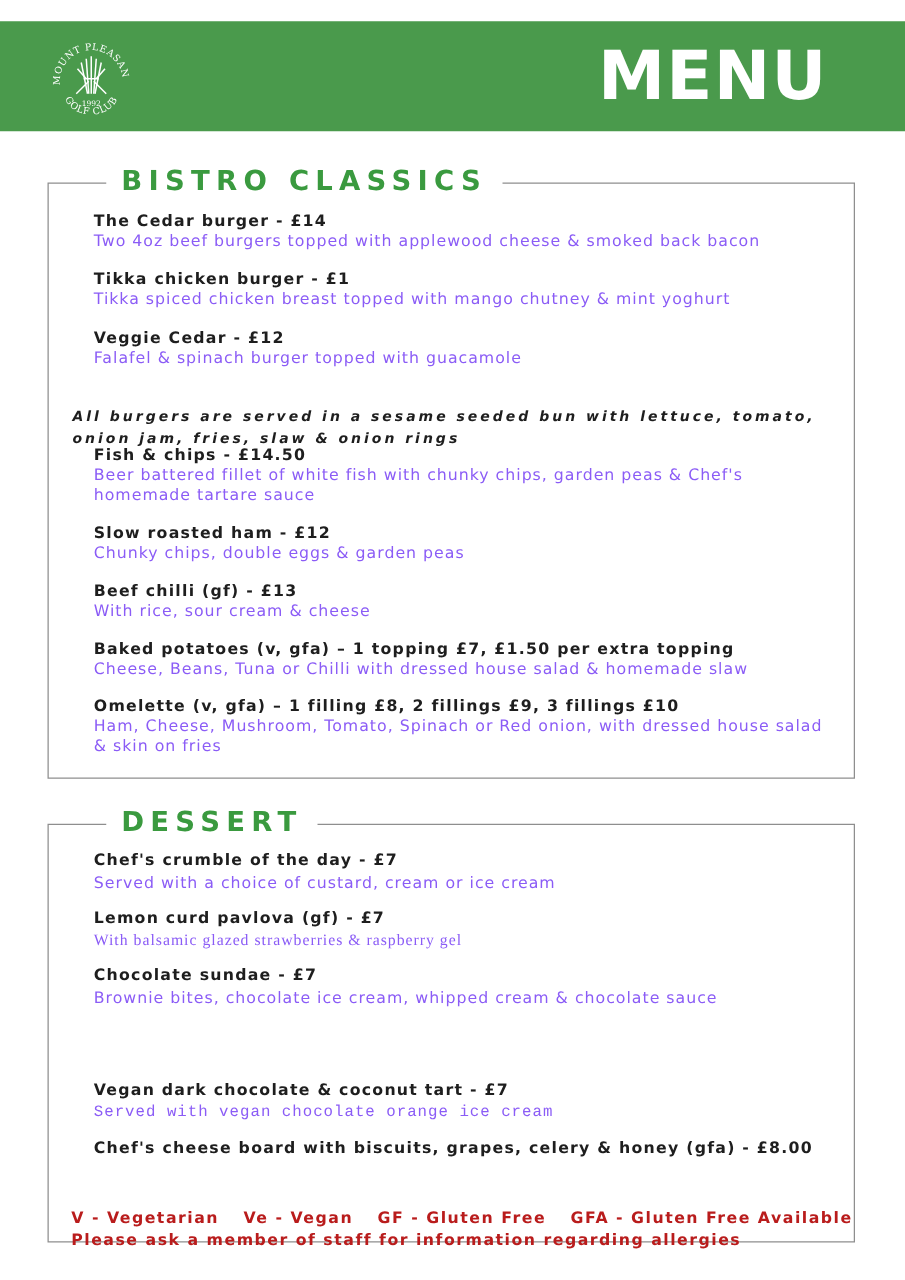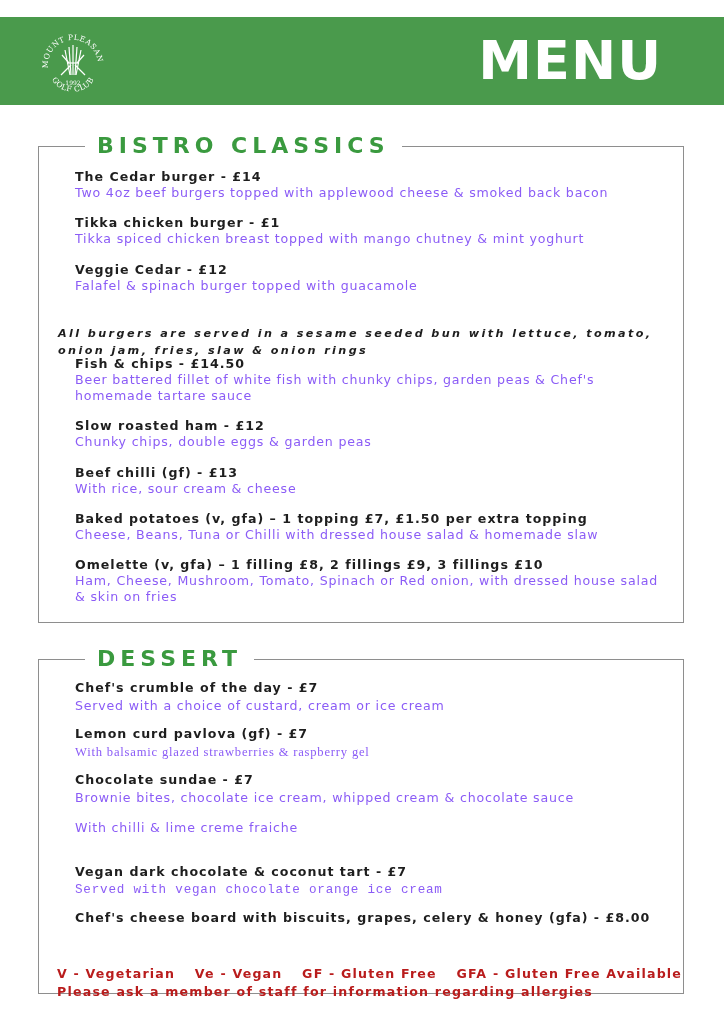--- a/index.html
+++ b/index.html
@@ -93,21 +93,20 @@
     </div>
     <div class="item" style="top:46px;">
       <div class="item-name">Lemon curd pavlova (gf) - £7</div>
       <div class="item-desc" style="margin-top:2px;font-family:Liberation Serif, serif;">With balsamic glazed strawberries &amp; raspberry gel</div>
     </div>
     <div class="item" style="top:92px;">
       <div class="item-name">Chocolate sundae - £7</div>
       <div class="item-desc" style="margin-top:2px;">Brownie bites, chocolate ice cream, whipped cream &amp; chocolate sauce</div>
     </div>
     <div class="item" style="top:138px;">
-      <div class="item-desc" style="margin-top:2px;">With chilli &amp; lime creme fraiche</div>
     </div>
     <div class="item" style="top:184px;">
       <div class="item-name">Vegan dark chocolate &amp; coconut tart - £7</div>
       <div class="item-desc" style="margin-top:2px;font-family:Liberation Mono, monospace;">Served with vegan chocolate orange ice cream</div>
     </div>
     <div class="item" style="top:230px;">
       <div class="item-name">Chef's cheese board with biscuits, grapes, celery &amp; honey (gfa) - £8.00</div>
     </div>
   </div>
 </div>

